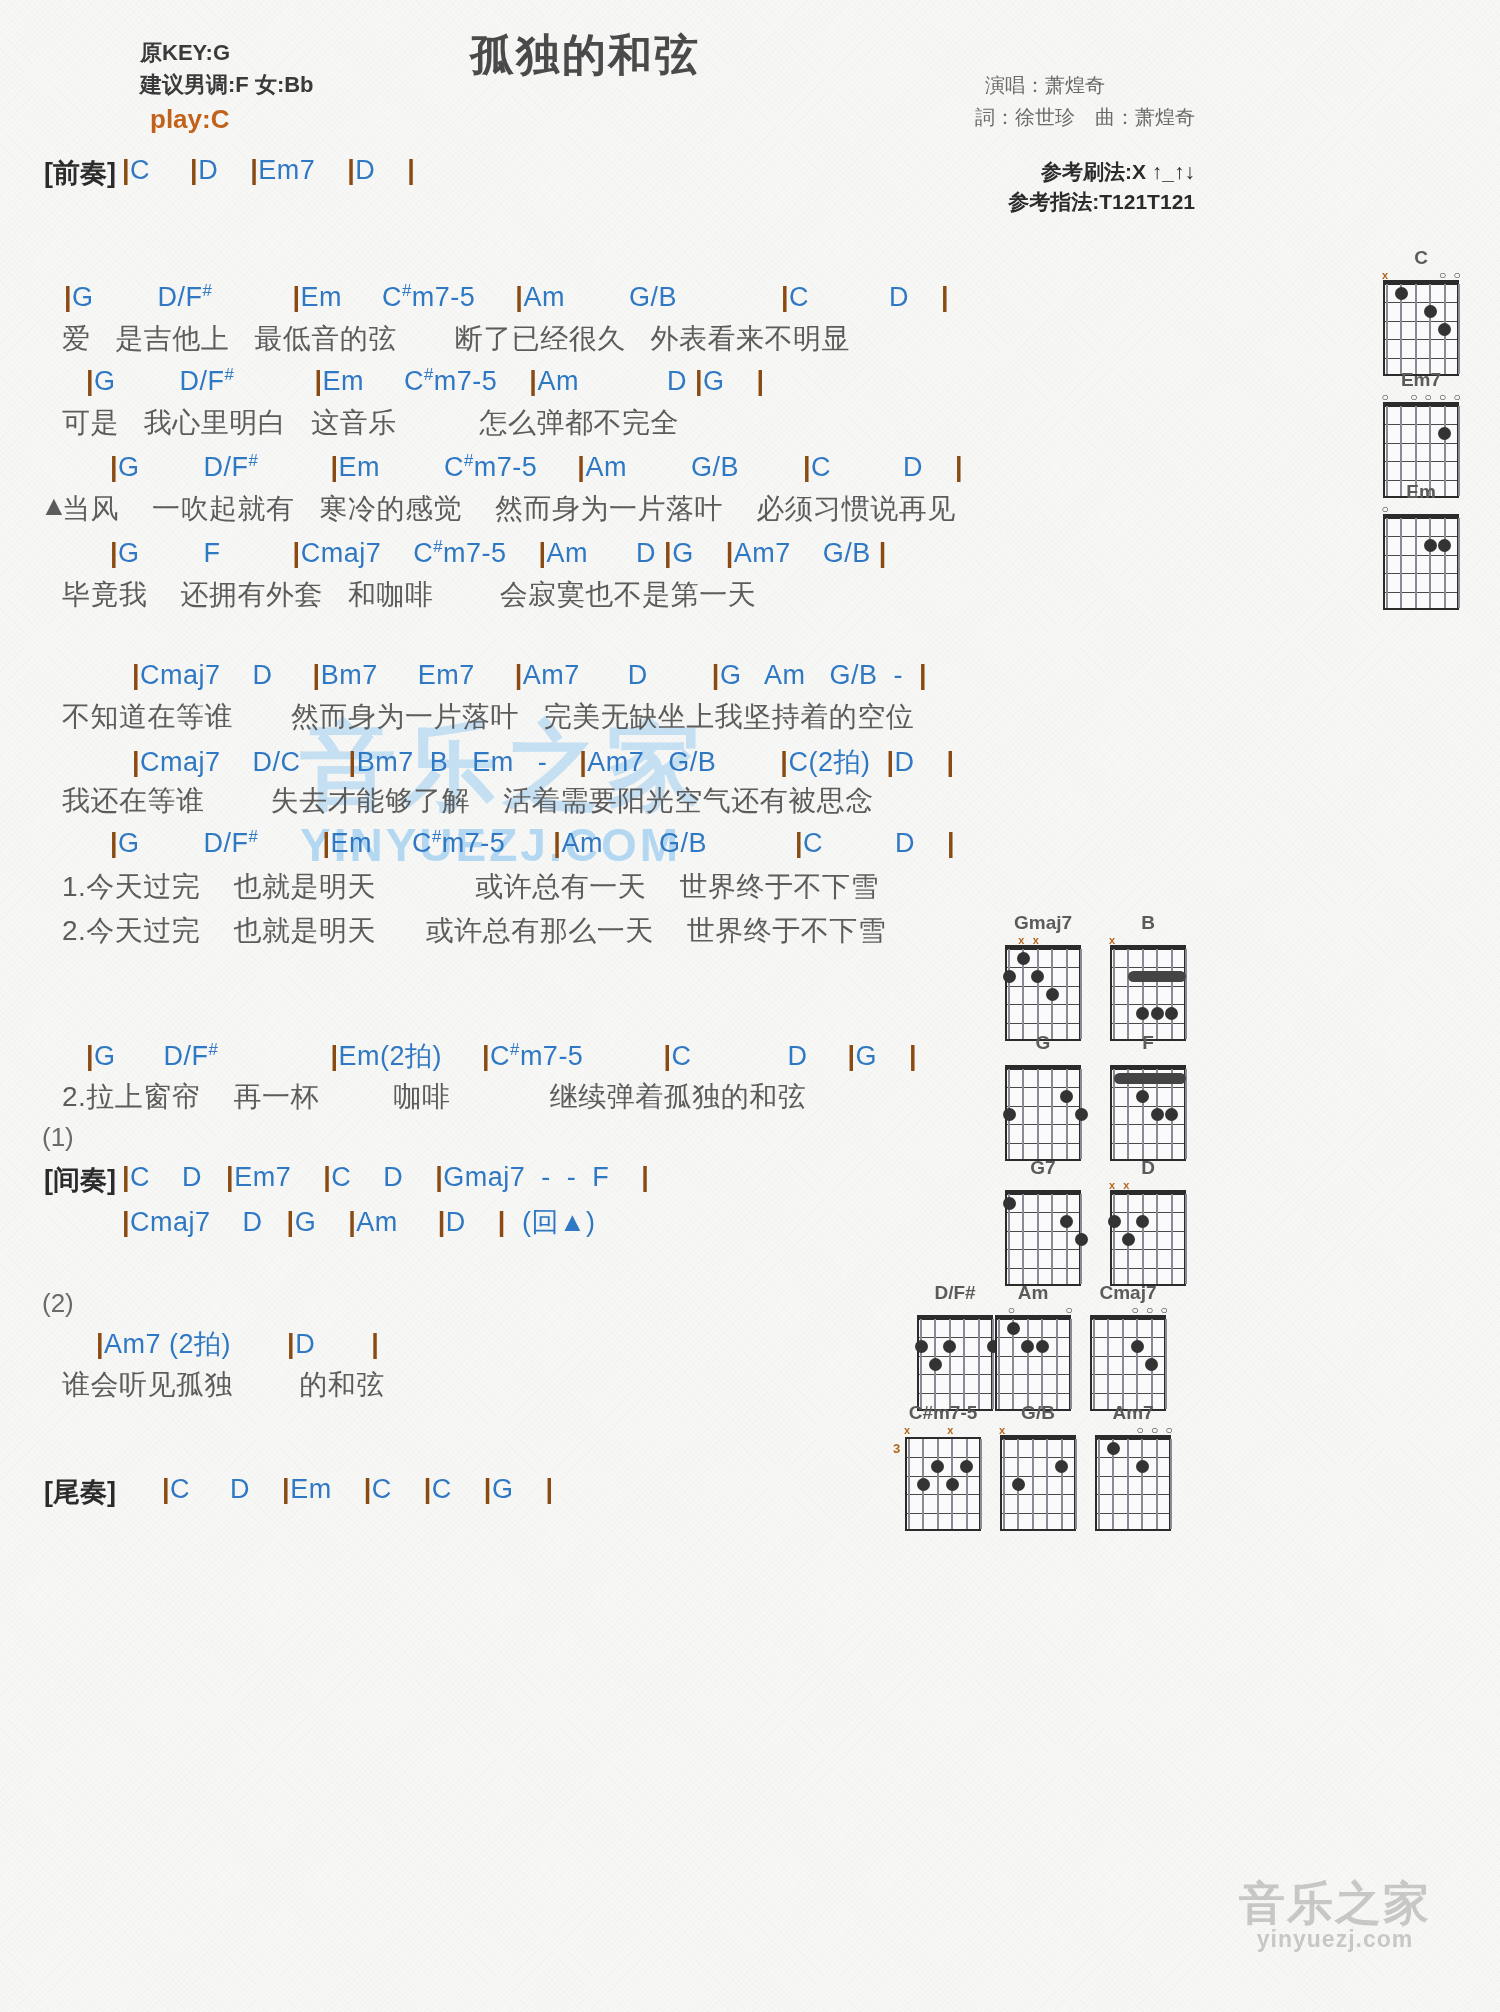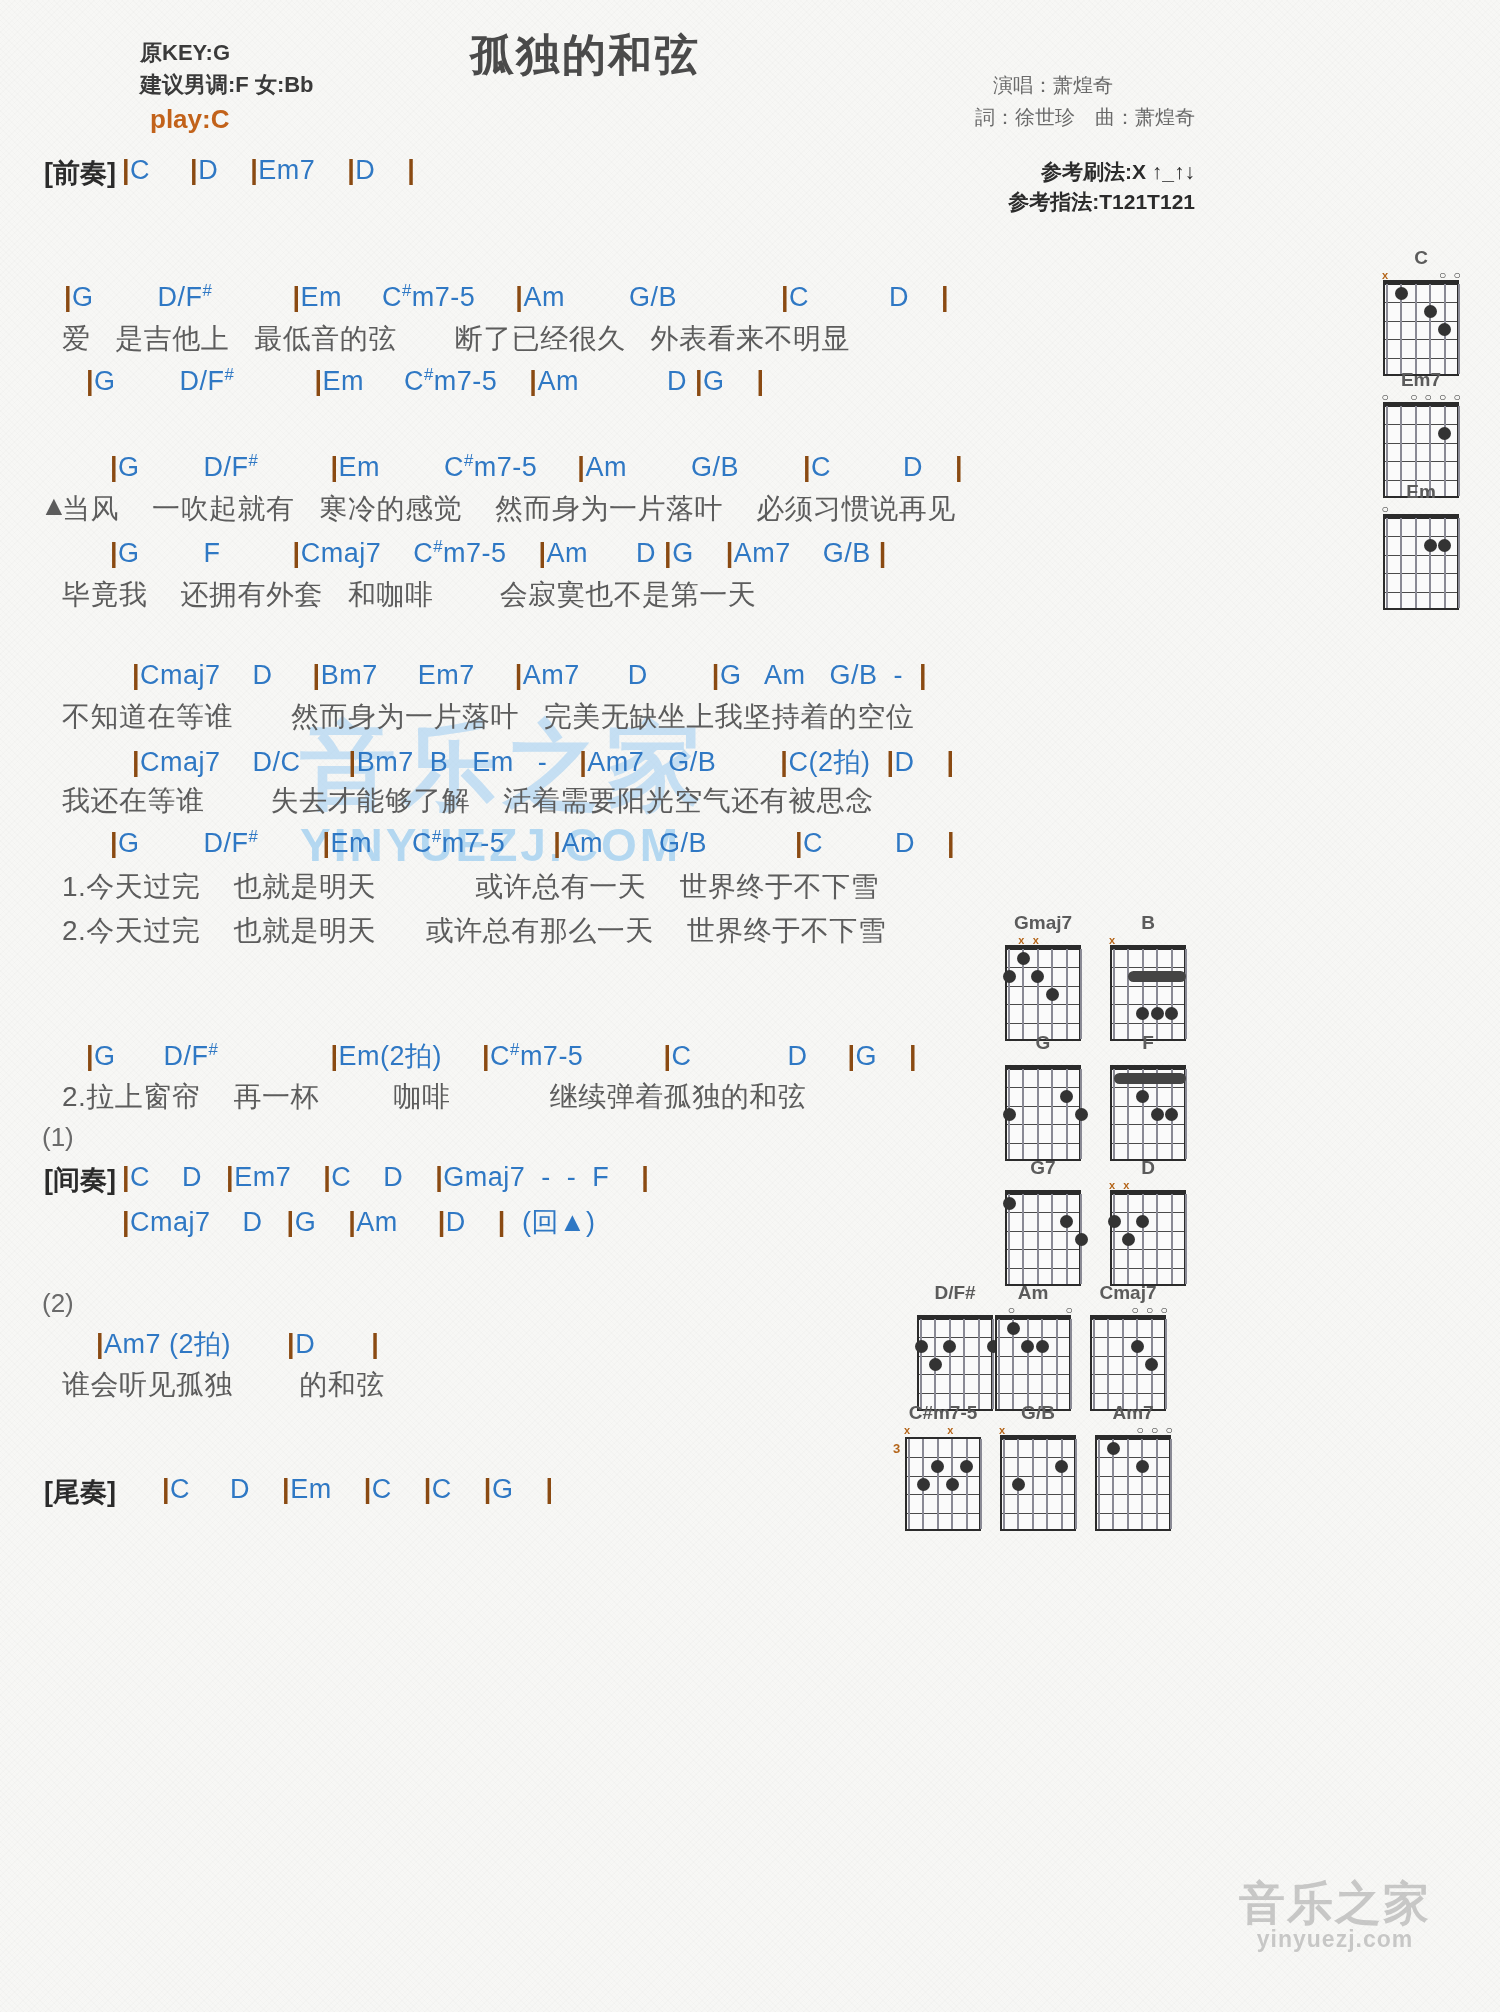--- a/index.html
+++ b/index.html
@@ -56,21 +56,21 @@
     top: 26px;
     width: 1170px;
     text-align: center;
     font-size: 44px;
     font-weight: bold;
     color: #4a4a4a;
     letter-spacing: 2px;
   }
   .credit1 {
     position: absolute;
-    right: 387px;
+    right: 395px;
     top: 72px;
     font-size: 20px;
     color: #6a6a6a;
     white-space: nowrap;
   }
   .credit2 {
     position: absolute;
     right: 305px;
     top: 104px;
     font-size: 20px;
@@ -294,20 +294,21 @@
     <div class="wm-url">yinyuezj.com</div>
   </div>
 
   <div class="line sectionlabel" style="left:44px; top:155px;">[前奏]</div>
   <div class="line chordline" style="left:122px; top:155px;"><span class="bar">|</span>C     <span class="bar">|</span>D    <span class="bar">|</span>Em7    <span class="bar">|</span>D    <span class="bar">|</span></div>
 
   <div class="line chordline" style="left:64px; top:282px;"><span class="bar">|</span>G        D/F<sup>#</sup>          <span class="bar">|</span>Em     C<sup>#</sup>m7-5     <span class="bar">|</span>Am        G/B             <span class="bar">|</span>C          D    <span class="bar">|</span></div>
   <div class="line lyricline" style="left:62px; top:320px;">爱   是吉他上   最低音的弦       断了已经很久   外表看来不明显</div>
 
   <div class="line chordline" style="left:86px; top:366px;"><span class="bar">|</span>G        D/F<sup>#</sup>          <span class="bar">|</span>Em     C<sup>#</sup>m7-5    <span class="bar">|</span>Am           D <span class="bar">|</span>G    <span class="bar">|</span></div>
+  <div class="line lyricline" style="left:62px; top:404px;">可是   我心里明白   这音乐          怎么弹都不完全</div>
 
   <div class="line chordline" style="left:110px; top:452px;"><span class="bar">|</span>G        D/F<sup>#</sup>         <span class="bar">|</span>Em        C<sup>#</sup>m7-5     <span class="bar">|</span>Am        G/B        <span class="bar">|</span>C         D    <span class="bar">|</span></div>
   <div class="line lyricline" style="left:40px; top:490px;">▲</div>
   <div class="line lyricline" style="left:62px; top:490px;">当风    一吹起就有   寒冷的感觉    然而身为一片落叶    必须习惯说再见</div>
 
   <div class="line chordline" style="left:110px; top:538px;"><span class="bar">|</span>G        F         <span class="bar">|</span>Cmaj7    C<sup>#</sup>m7-5    <span class="bar">|</span>Am      D <span class="bar">|</span>G    <span class="bar">|</span>Am7    G/B <span class="bar">|</span></div>
   <div class="line lyricline" style="left:62px; top:576px;">毕竟我    还拥有外套   和咖啡        会寂寞也不是第一天</div>
 
   <div class="line chordline" style="left:132px; top:660px;"><span class="bar">|</span>Cmaj7    D     <span class="bar">|</span>Bm7     Em7     <span class="bar">|</span>Am7      D        <span class="bar">|</span>G   Am   G/B  -  <span class="bar">|</span></div>
   <div class="line lyricline" style="left:62px; top:698px;">不知道在等谁       然而身为一片落叶   完美无缺坐上我坚持着的空位</div>

